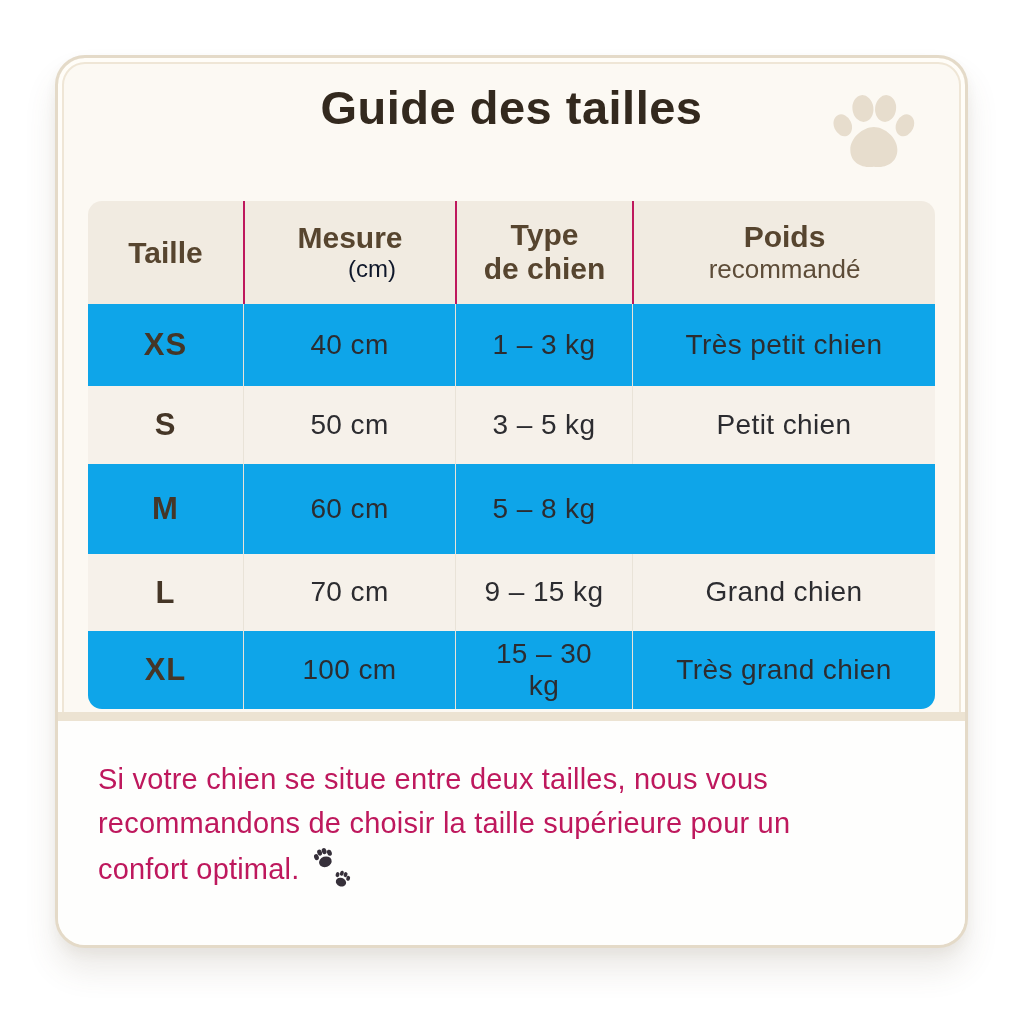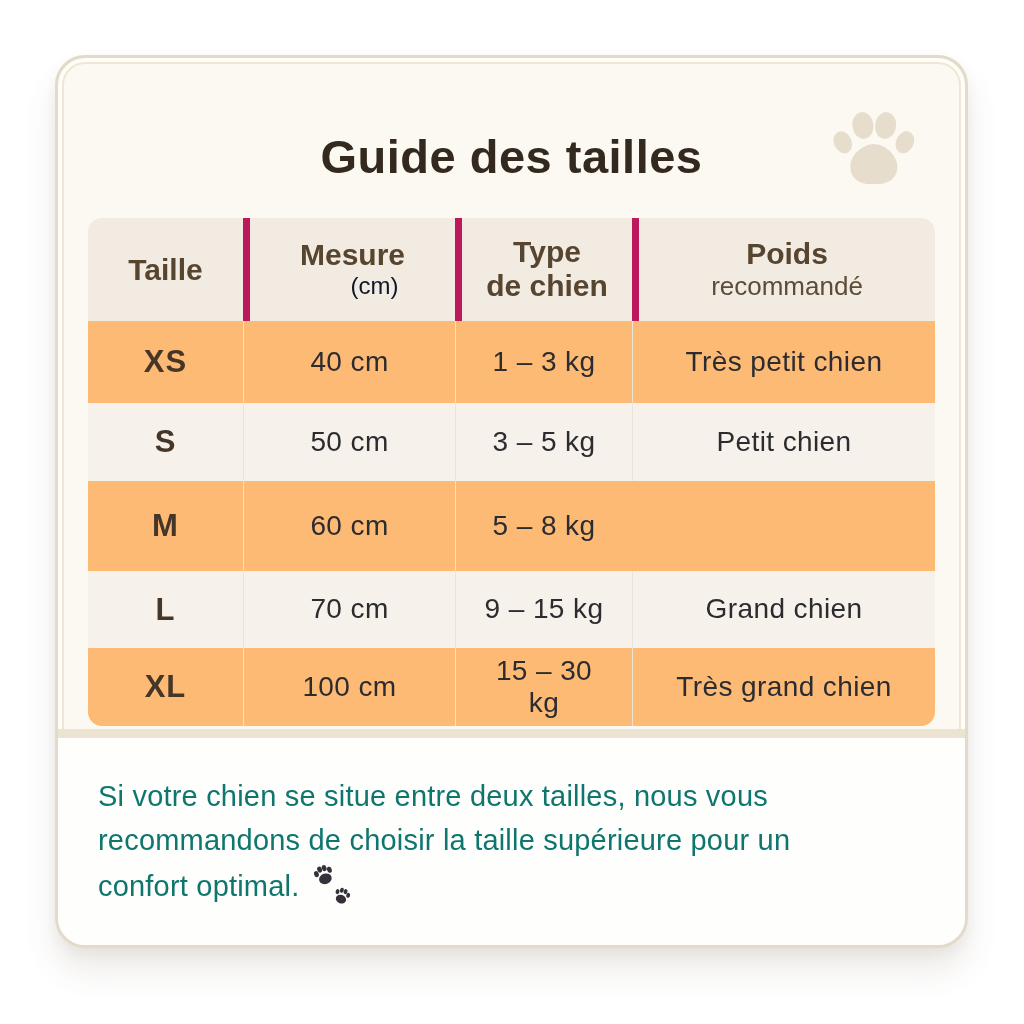--- a/index.html
+++ b/index.html
@@ -25,23 +25,22 @@
       inset 0 0 0 4px #fffdf8,
       inset 0 0 0 6px #efe6d6,
       0 22px 32px rgba(95, 80, 55, 0.12),
       0 6px 12px rgba(95, 80, 55, 0.06);
     overflow: hidden;
   }
   .title-row {
     position: relative;
     height: 140px;
     display: flex;
-    align-items: center;
+    align-items: flex-start;
     justify-content: center;
-    margin-top: 17px;
   }
   .page-title {
     font-size: 47px;
     font-weight: 700;
     letter-spacing: 0.5px;
     color: #33291e;
     padding-top: 22px;
   }
   .paw-icon {
     position: absolute;
@@ -65,34 +64,34 @@
     display: flex;
     flex-direction: column;
     align-items: center;
     justify-content: center;
     text-align: center;
     box-sizing: border-box;
   }
   .t-row .t-cell + .t-cell { border-left: 1px solid #e9e3d8; }
 
   .header-row { background: #f1ebe1; height: 103px; }
-  .header-row .t-cell + .t-cell { border-left: 7px solid #be185d; }
+  .header-row .t-cell + .t-cell { border-left: 2px solid #be185d; }
   .hc-main {
     font-size: 30px;
     font-weight: 700;
     color: #57452f;
     line-height: 1.12;
   }
   .hc-sub { line-height: 1.2; }
   .hc-sub:empty { display: none; }
   .hc-sub.small   { font-size: 24px; font-weight: 400; color: #0f172a; margin-left: 44px; }
   .hc-sub.regular { font-size: 26px; font-weight: 400; color: #5d4c38; }
   .hc-sub.bold    { font-size: 30px; font-weight: 700; color: #57452f; }
 
-  .row-even { background: #fdba74; }
+  .row-even { background: #0ea5e9; }
   .row-odd  { background: #f6f1ea; }
   .r0 { height: 82px; }
   .r1 { height: 78px; }
   .r2 { height: 90px; }
   .r3 { height: 77px; }
   .r4 { height: 78px; }
 
   .size-cell {
     font-size: 31px;
     font-weight: 700;
@@ -117,21 +116,21 @@
     background: #fefefd;
     height: 236px;
     box-sizing: border-box;
     padding: 36px 60px 0 40px;
   }
   .note-text {
     margin: 0;
     font-size: 29px;
     line-height: 1.52;
     letter-spacing: 0.2px;
-    color: #0f766e;
+    color: #be185d;
     max-width: 790px;
   }
   .paw-prints-icon {
     display: inline-block;
     vertical-align: -14px;
     margin-left: 10px;
   }
 </style>
 </head>
 <body>

